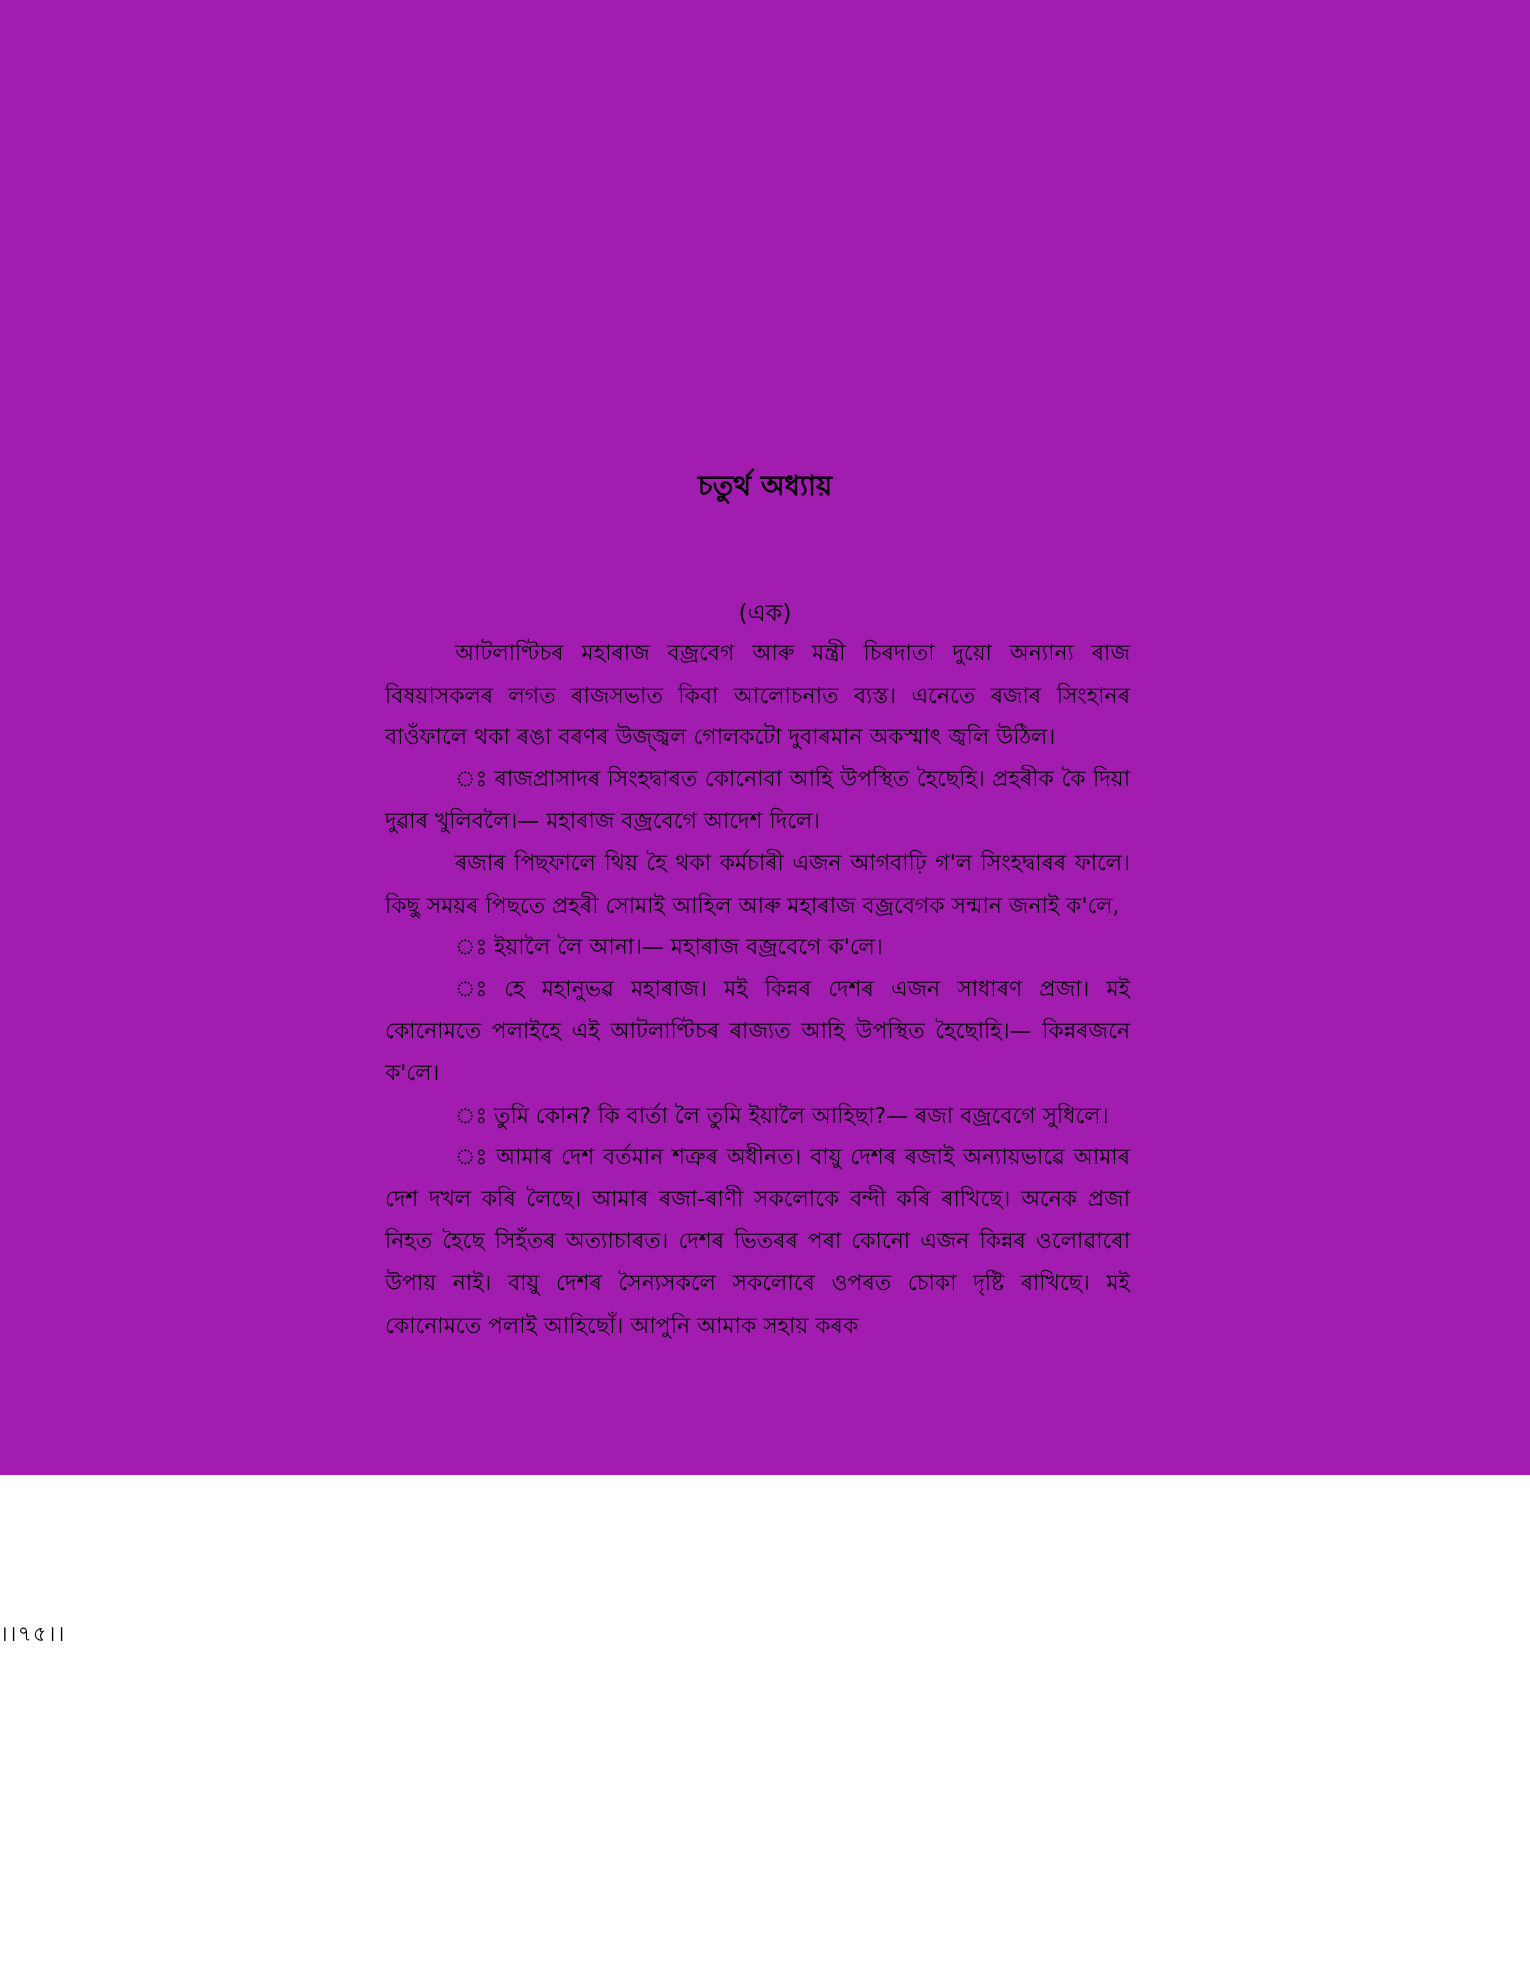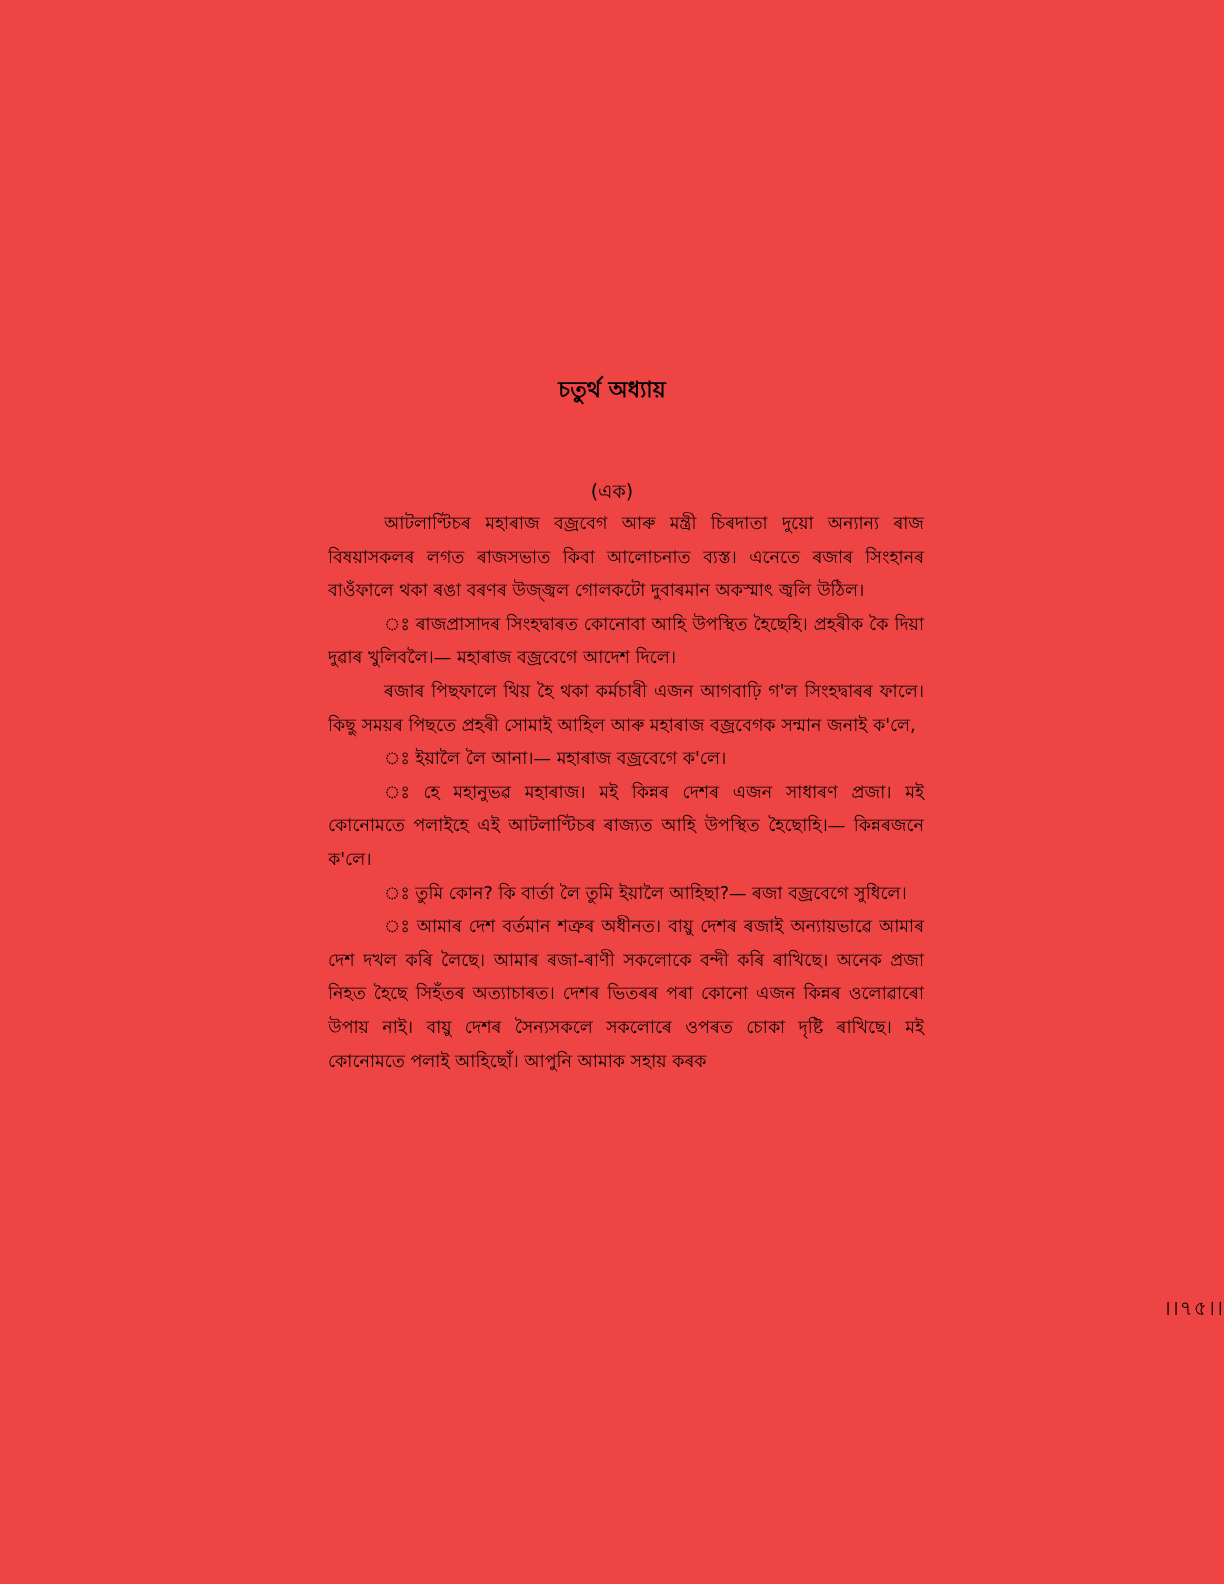--- a/index.html
+++ b/index.html
@@ -11,22 +11,22 @@
       width: 1224px;
       height: 1584px;
       position: relative;
       overflow: hidden;
       color: #000000;
       font-family: "DejaVu Sans", "Liberation Sans", sans-serif;
     }
     .page {
       position: absolute;
       left: 0; top: 0;
-      width: 1224px; height: 1584px;
-      background: #ef4444;
+      width: 1224px; height: 1180px;
+      background: #a21caf;
     }
     .chapter-title {
       position: absolute;
       top: 372px;
       left: 0; width: 1224px;
       text-align: center;
       font-size: 22px;
       font-weight: bold;
       line-height: 36px;
     }
@@ -40,35 +40,34 @@
       margin-top: 27px;
     }
     .body-text {
       position: absolute;
       top: 507px;
       left: 308px;
       width: 596px;
       font-size: 17.5px;
       line-height: 33.6px;
       text-align: justify;
-      margin-left: 20px;
     }
     .body-text p {
       margin: 0;
       text-indent: 56px;
     }
     .body-text p.noindent {
       text-indent: 0;
     }
     .page-number {
       position: absolute;
       top: 1294px;
       left: 0; width: 1224px;
-      text-align: right;
-      font-size: 20px;
+      text-align: left;
+      font-size: 17px;
       line-height: 28px;
       letter-spacing: 1px;
     }
   </style>
 </head>
 <body>
 
 <div class="page">
   <div class="chapter-title">চতুৰ্থ অধ্যায়</div>
   <div class="section-number">(এক)</div>

